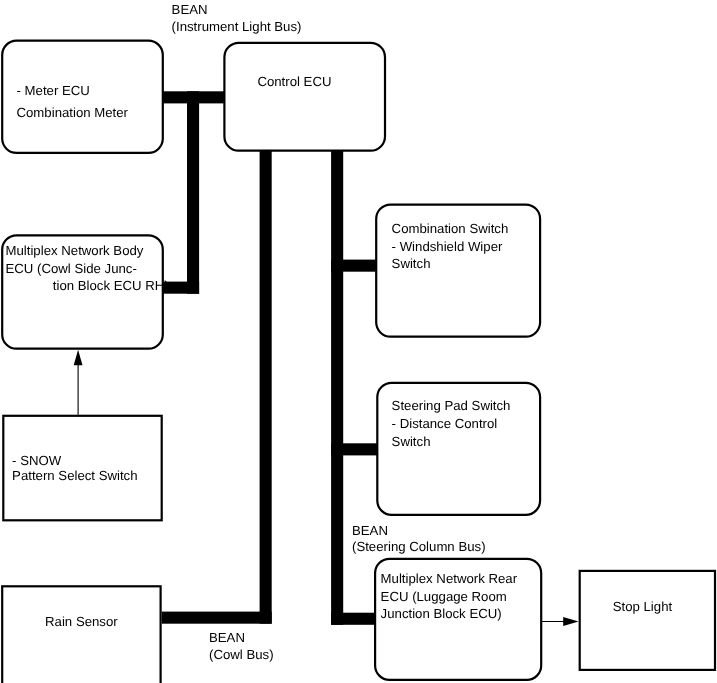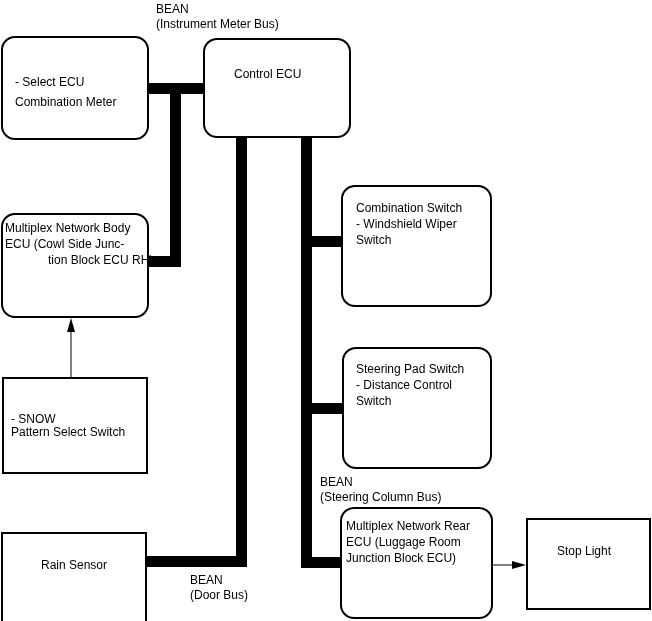--- a/index.html
+++ b/index.html
@@ -30,43 +30,43 @@
 
 <svg width="652" height="621">
   <line x1="71" y1="378" x2="71" y2="330" stroke="#000" stroke-width="1"></line>
   <polygon points="71,318 67,332 75,332" fill="#000"></polygon>
   <line x1="492" y1="565" x2="514" y2="565" stroke="#000" stroke-width="1"></line>
   <polygon points="526,565 512,561 512,569" fill="#000"></polygon>
 </svg>
 
 <div class="box rounded" style="left:1px; top:36px; width:148px; height:104px;"></div>
 <div class="txt" style="left:15px; top:58px;margin-top:36px;">Combination Meter</div>
-<div class="txt" style="left:15px; top:74px;">- Select ECU</div>
+<div class="txt" style="left:15px; top:74px;">- Meter ECU</div>
 
 <div class="box rounded" style="left:203px; top:38px; width:148px; height:100px;"></div>
 <div class="txt" style="left:234px; top:66px;">Control ECU</div>
 
 <div class="lbl" style="left:156px; top:1px;">BEAN</div>
-<div class="lbl" style="left:156px; top:16px;">(Instrument Meter Bus)</div>
+<div class="lbl" style="left:156px; top:16px;">(Instrument Light Bus)</div>
 
 <div class="box rounded" style="left:1px; top:213px; width:148px; height:105px;"></div>
 <div class="txt" style="left:5px; top:220px;">Multiplex Network Body</div>
 <div class="txt" style="left:5px; top:236px;text-align:center;">ECU (Cowl Side Junc-</div>
 <div class="txt" style="left:5px; top:252px;margin-left:43px;">tion Block ECU RH)</div>
 
 <div class="box" style="left:2px; top:377px; width:146px; height:97px;"></div>
 <div class="txt" style="left:11px; top:398px;margin-top:26px;">Pattern Select Switch</div>
 <div class="txt" style="left:11px; top:411px;">- SNOW</div>
 
 <div class="box center" style="left:1px; top:532px; width:146px; height:100px; align-items:flex-start; padding-top:24px;">
   <span>Rain Sensor</span>
 </div>
 
 <div class="lbl" style="left:190px; top:572px;">BEAN</div>
-<div class="lbl" style="left:190px; top:587px;">(Door Bus)</div>
+<div class="lbl" style="left:190px; top:587px;">(Cowl Bus)</div>
 
 <div class="box rounded" style="left:341px; top:185px; width:151px; height:122px;"></div>
 <div class="txt" style="left:356px; top:200px;">Combination Switch</div>
 <div class="txt" style="left:356px; top:216px;">- Windshield Wiper</div>
 <div class="txt" style="left:356px; top:232px;">Switch</div>
 
 <div class="box rounded" style="left:342px; top:347px; width:150px; height:122px;"></div>
 <div class="txt" style="left:356px; top:361px;">Steering Pad Switch</div>
 <div class="txt" style="left:356px; top:377px;">- Distance Control</div>
 <div class="txt" style="left:356px; top:393px;">Switch</div>

